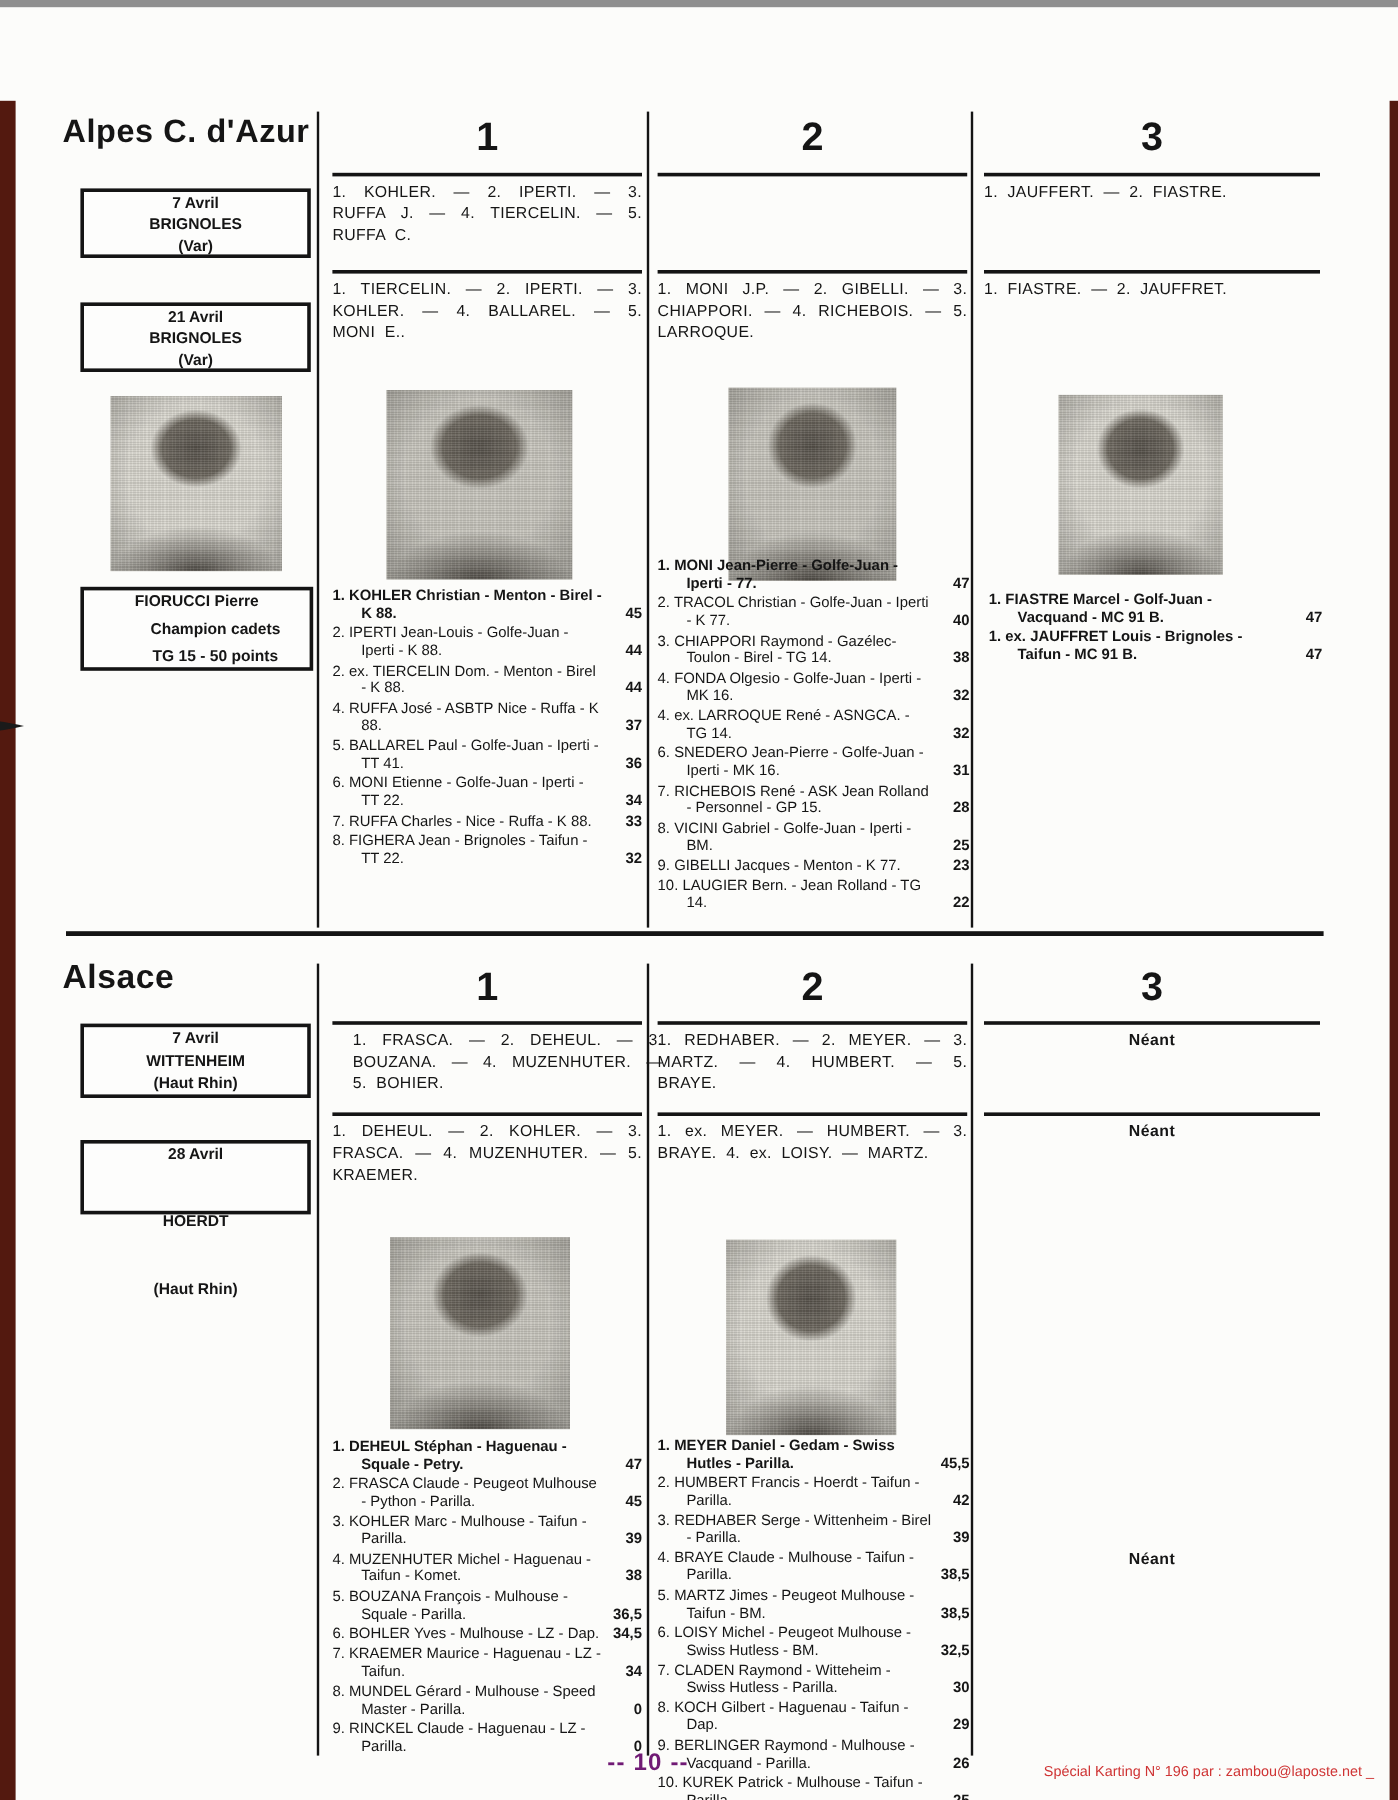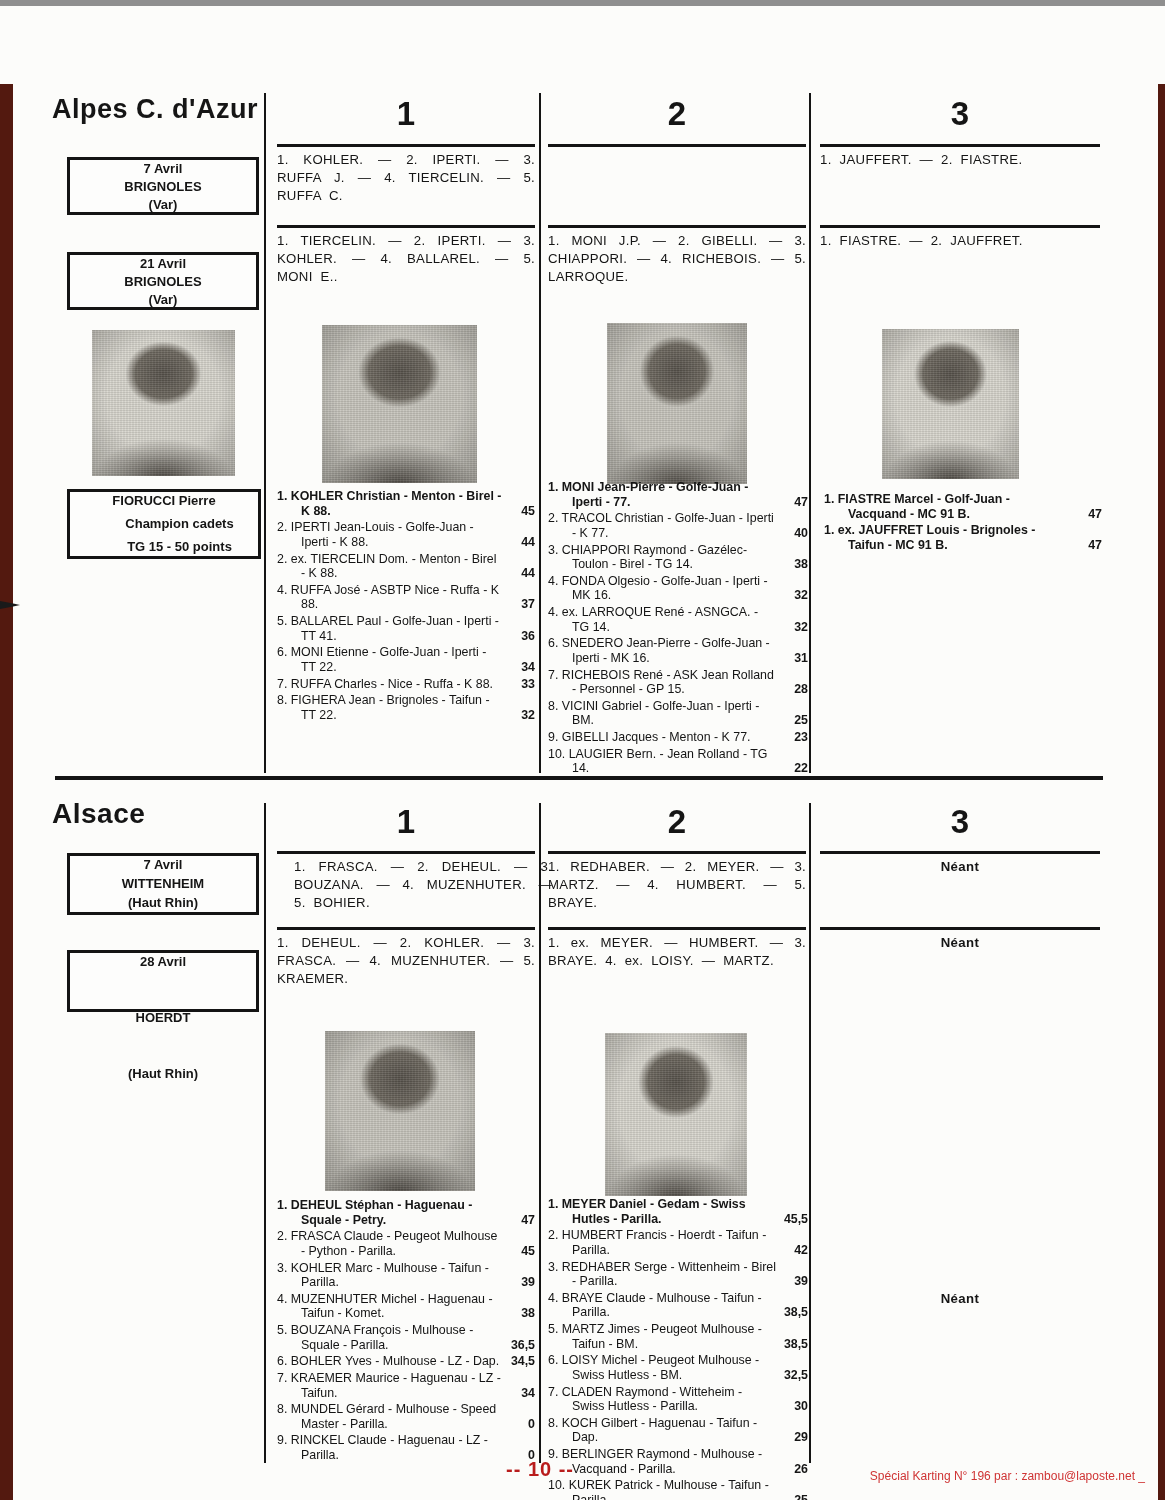--- a/index.html
+++ b/index.html
@@ -40,21 +40,21 @@
     background:
       repeating-linear-gradient(0deg,rgba(255,255,255,.07) 0 1px,rgba(0,0,0,.07) 1px 2px),
       repeating-linear-gradient(90deg,rgba(255,255,255,.04) 0 1px,rgba(0,0,0,.05) 1px 3px);}
   .photo.light{background:#d8d6ce;}
   .standings{font-size:12.4px;line-height:1.18;}
   .standing{position:relative;padding-left:24px;text-indent:-24px;
     padding-right:32px;margin-bottom:2px;}
   .standing.bold{font-weight:700;}
   .standing .pos{display:inline;}
   .standing .pts{position:absolute;right:0;bottom:0;font-weight:700;text-indent:0;}
-  .page-num{color:#b91c1c;font-weight:700;font-size:20px;text-align:center;letter-spacing:1px;}
+  .page-num{color:#701a75;font-weight:700;font-size:20px;text-align:center;letter-spacing:1px;}
   .credit{color:#cf3434;font-size:12px;text-align:right;font-weight:400;}
 </style>
 </head>
 <body>
 
 <div class="page">
 
   <div class="abs band-top"></div>
   <div class="abs band-left"></div>
   <div class="abs band-right"></div>
@@ -109,21 +109,21 @@
   <div class="abs standings" style="left:277px;top:489px;width:258px;">
       <div class="standing bold"><span class="pos">1. </span><span class="txt">KOHLER Christian - Menton - Birel - K 88.</span><span class="pts">45</span></div>
       <div class="standing"><span class="pos">2. </span><span class="txt">IPERTI Jean-Louis - Golfe-Juan - Iperti - K 88.</span><span class="pts">44</span></div>
       <div class="standing"><span class="pos">2. ex. </span><span class="txt">TIERCELIN Dom. - Menton - Birel - K 88.</span><span class="pts">44</span></div>
       <div class="standing"><span class="pos">4. </span><span class="txt">RUFFA José - ASBTP Nice - Ruffa - K 88.</span><span class="pts">37</span></div>
       <div class="standing"><span class="pos">5. </span><span class="txt">BALLAREL Paul - Golfe-Juan - Iperti - TT 41.</span><span class="pts">36</span></div>
       <div class="standing"><span class="pos">6. </span><span class="txt">MONI Etienne - Golfe-Juan - Iperti - TT 22.</span><span class="pts">34</span></div>
       <div class="standing"><span class="pos">7. </span><span class="txt">RUFFA Charles - Nice - Ruffa - K 88.</span><span class="pts">33</span></div>
       <div class="standing"><span class="pos">8. </span><span class="txt">FIGHERA Jean - Brignoles - Taifun - TT 22.</span><span class="pts">32</span></div>
     </div>
-  <div class="abs standings" style="left:548px;top:480px;width:260px;">
+  <div class="abs standings" style="left:548px;top:464px;width:260px;">
       <div class="standing bold"><span class="pos">1. </span><span class="txt">MONI Jean-Pierre - Golfe-Juan - Iperti - 77.</span><span class="pts">47</span></div>
       <div class="standing"><span class="pos">2. </span><span class="txt">TRACOL Christian - Golfe-Juan - Iperti - K 77.</span><span class="pts">40</span></div>
       <div class="standing"><span class="pos">3. </span><span class="txt">CHIAPPORI Raymond - Gazélec-Toulon - Birel - TG 14.</span><span class="pts">38</span></div>
       <div class="standing"><span class="pos">4. </span><span class="txt">FONDA Olgesio - Golfe-Juan - Iperti - MK 16.</span><span class="pts">32</span></div>
       <div class="standing"><span class="pos">4. ex. </span><span class="txt">LARROQUE René - ASNGCA. - TG 14.</span><span class="pts">32</span></div>
       <div class="standing"><span class="pos">6. </span><span class="txt">SNEDERO Jean-Pierre - Golfe-Juan - Iperti - MK 16.</span><span class="pts">31</span></div>
       <div class="standing"><span class="pos">7. </span><span class="txt">RICHEBOIS René - ASK Jean Rolland - Personnel - GP 15.</span><span class="pts">28</span></div>
       <div class="standing"><span class="pos">8. </span><span class="txt">VICINI Gabriel - Golfe-Juan - Iperti - BM.</span><span class="pts">25</span></div>
       <div class="standing"><span class="pos">9. </span><span class="txt">GIBELLI Jacques - Menton - K 77.</span><span class="pts">23</span></div>
       <div class="standing"><span class="pos">10. </span><span class="txt">LAUGIER Bern. - Jean Rolland - TG 14.</span><span class="pts">22</span></div>

